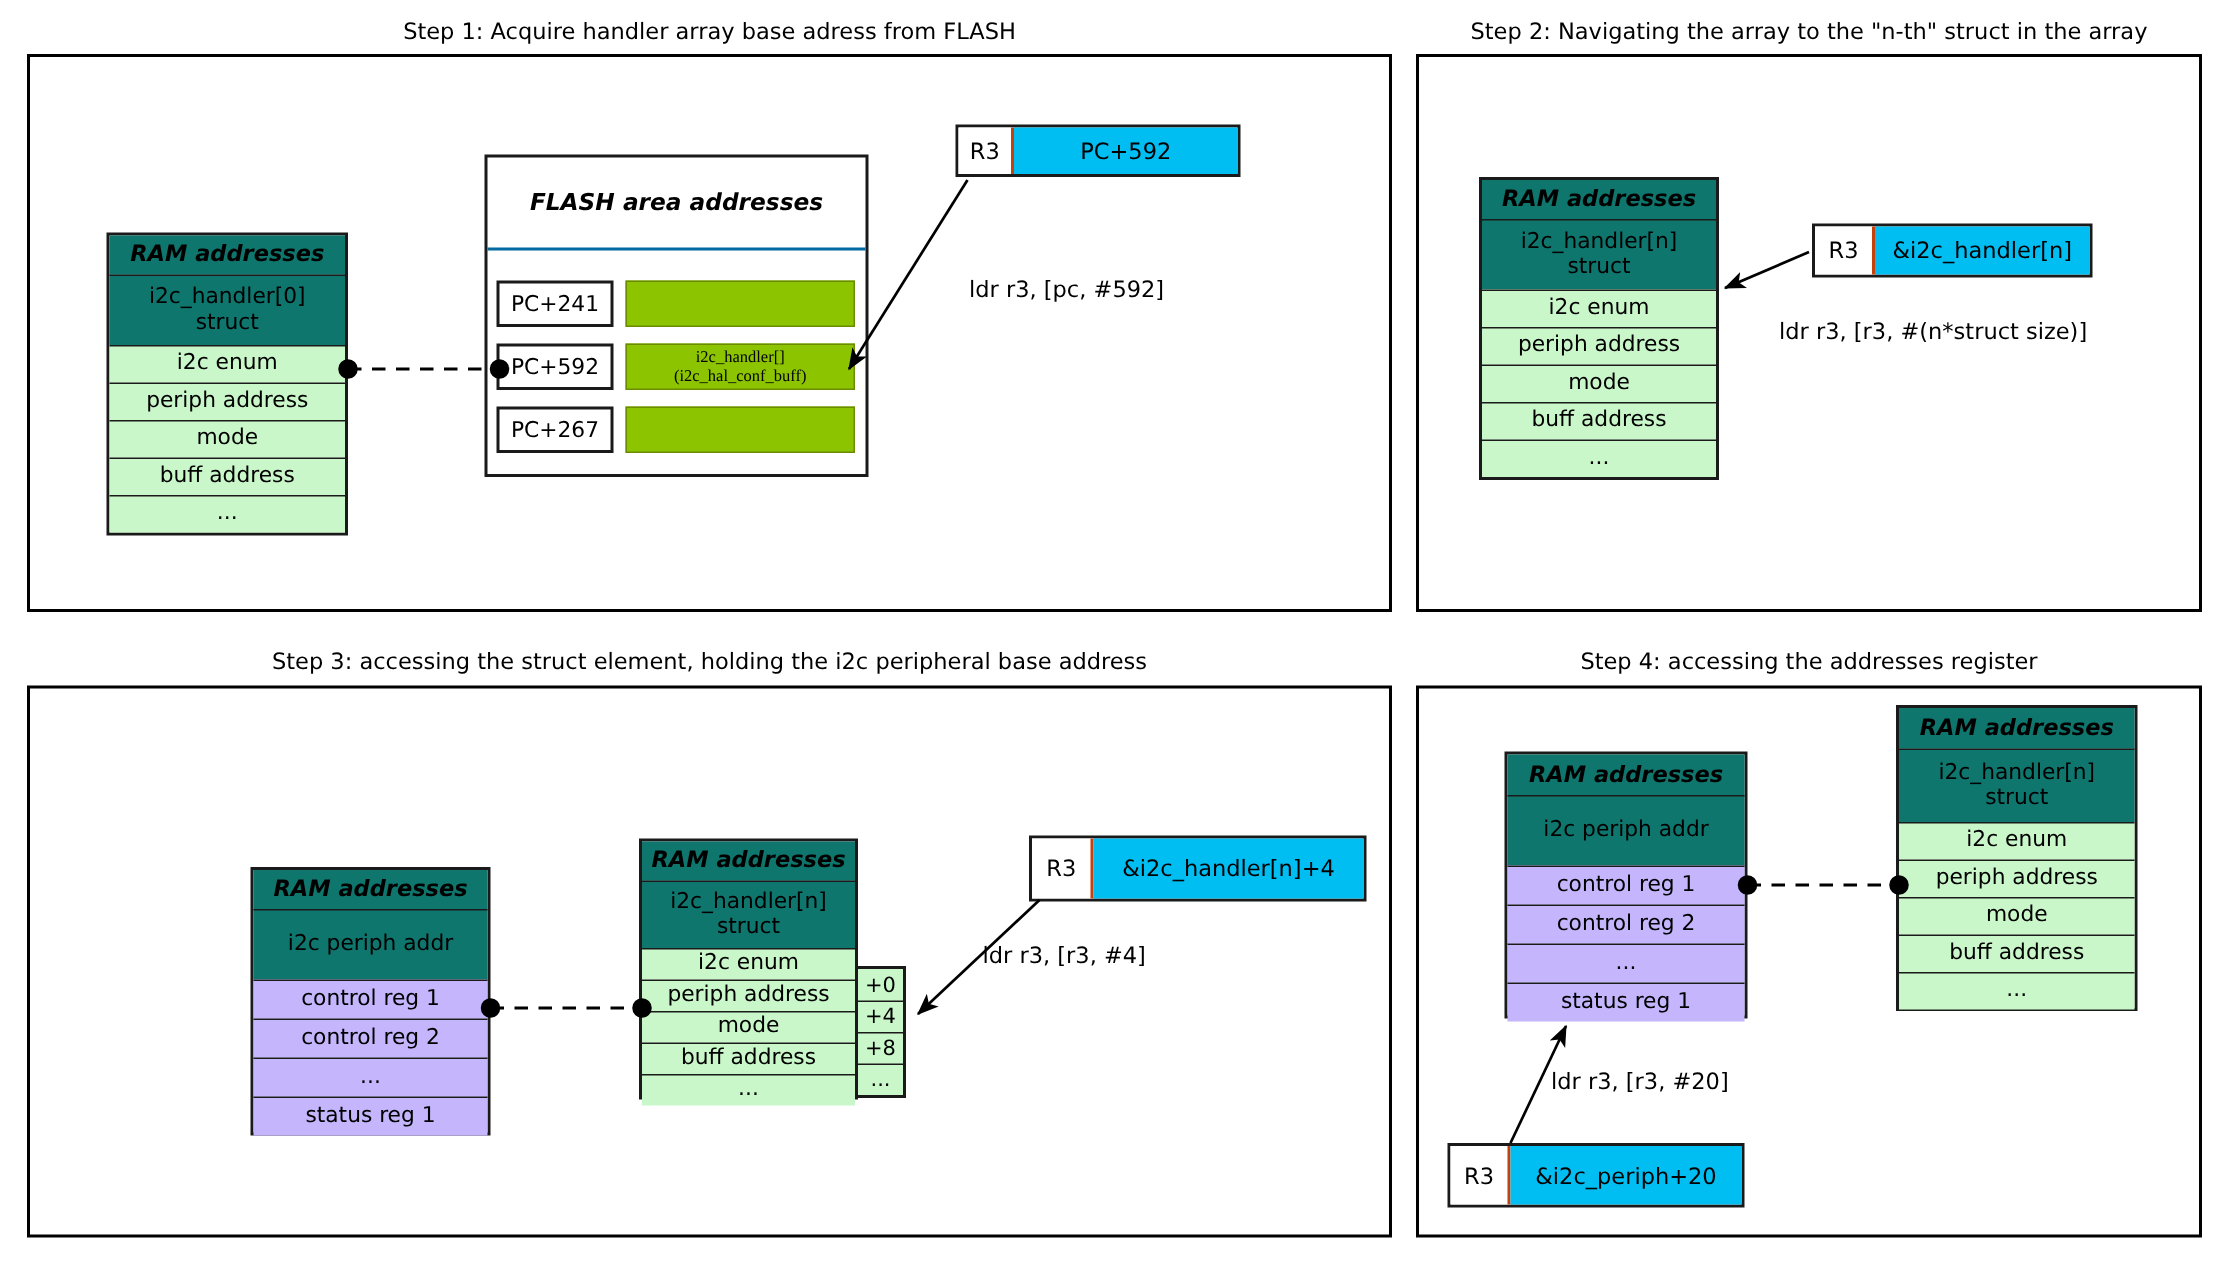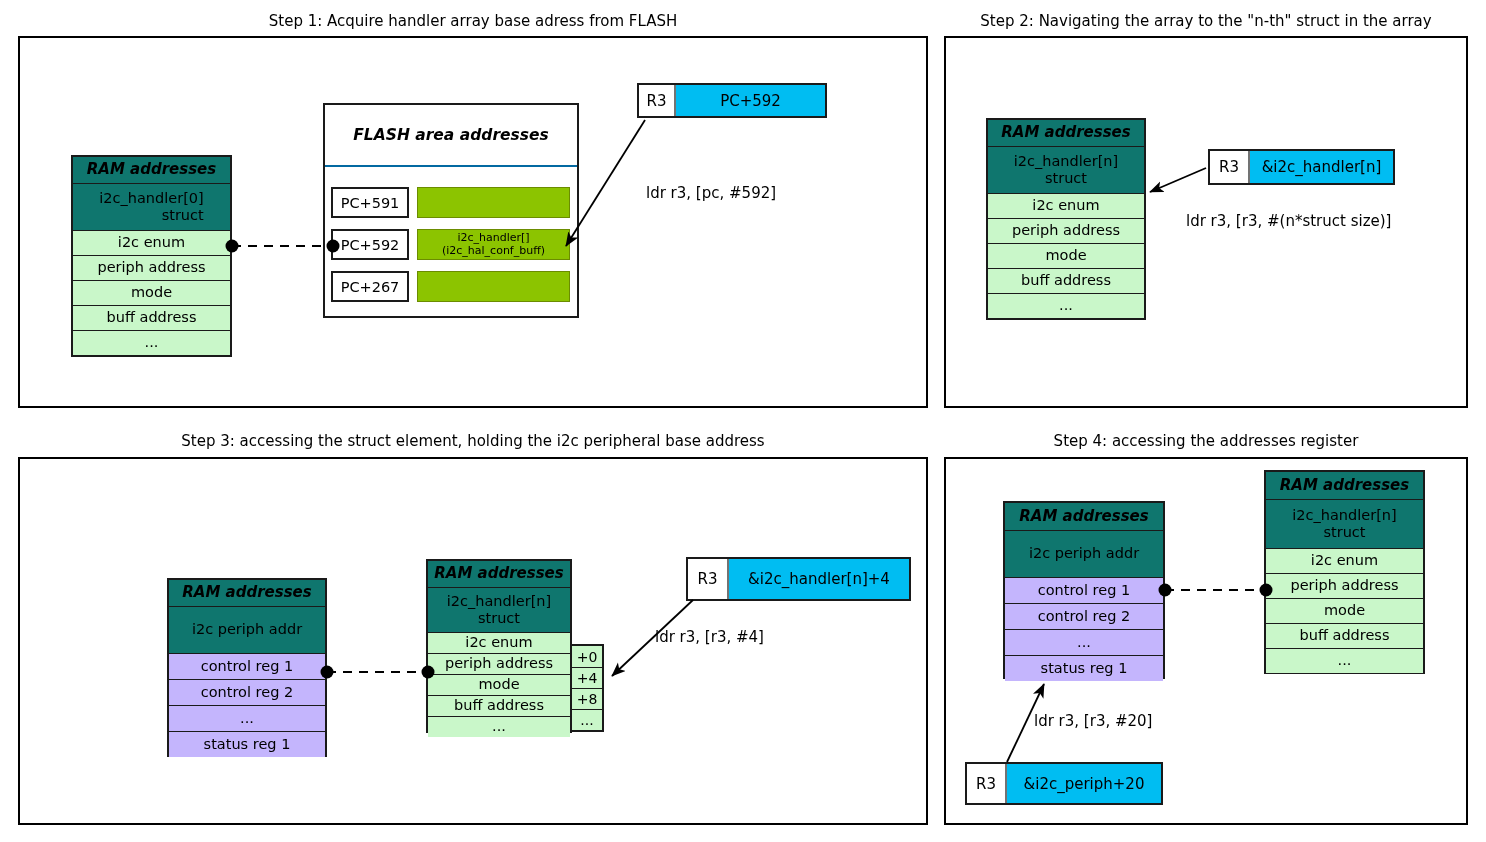--- a/index.html
+++ b/index.html
@@ -19,65 +19,65 @@
   .mhead{font-style:italic;font-weight:bold;font-size:15px;}
   .green{background:#c9f7c9;}
   .orange{background:#c4b5fd;}
   .white{background:#0f766e;}
   .olive{background:#8cc400;}
 
   
   .regbox{position:absolute;display:flex;border:2px solid #1a1a1a;box-sizing:border-box;
           background:#fff;}
   .regbox .rname{display:flex;align-items:center;justify-content:center;background:#fff;
-                 font-size:15px;border-right:2px solid #737373;box-sizing:border-box;}
+                 font-size:15px;border-right:2px solid #c2410c;box-sizing:border-box;}
   .regbox .rval{display:flex;align-items:center;justify-content:center;background:#00bdf2;
                 font-size:15px;box-sizing:border-box;}
 
   .instr{position:absolute;font-size:15px;white-space:nowrap;}
 
   .flashbox{position:absolute;border:2px solid #1a1a1a;background:#fff;box-sizing:border-box;}
   .flashtitle{font-style:italic;font-weight:bold;font-size:15.5px;text-align:center;
               display:flex;align-items:center;justify-content:center;}
   .addrcell{position:absolute;border:2px solid #1a1a1a;background:#fff;box-sizing:border-box;
             font-size:14.5px;display:flex;align-items:center;justify-content:center;}
   .datacell{position:absolute;border:1.5px solid #6b8c00;box-sizing:border-box;
             font-size:11px;line-height:1.1;display:flex;align-items:center;justify-content:center;
-            text-align:center;}
+            text-align:center;font-family:Liberation Serif, serif;}
 
   
   .offcol{position:absolute;border:2px solid #1a1a1a;background:#c9f7c9;box-sizing:border-box;}
   .offrow{border-top:1.5px solid #1a1a1a;box-sizing:border-box;text-align:center;font-size:14px;
           display:flex;align-items:center;justify-content:center;}
   .offrow:first-child{border-top:none;}
 
   svg.ov{position:absolute;left:0;top:0;width:1486px;height:842px;pointer-events:none;overflow:visible;}
 </style>
 </head>
 <body>
 
 <div class="panel-title" style="left:18px;top:12px;width:910px;">Step 1: Acquire handler array base adress from FLASH</div>
 <div class="panel" style="left:18px;top:36px;width:910px;height:372px;"></div>
 
 <div class="mtable" style="left:71px;top:155px;width:161px;height:202px;">
   <div class="mrow mhead white" style="height:26px;">RAM addresses</div>
   <div class="mrow white" style="height:47px;">
-    <span style="text-align:right;line-height:1.15;">i2c_handler[0]<br>struct</span>
+    <span style="text-align:center;line-height:1.15;">i2c_handler[0]<br>struct</span>
   </div>
   <div class="mrow green" style="height:25px;">i2c enum</div>
   <div class="mrow green" style="height:25px;">periph address</div>
   <div class="mrow green" style="height:25px;">mode</div>
   <div class="mrow green" style="height:25px;">buff address</div>
   <div class="mrow green" style="height:25px;">...</div>
 </div>
 
 <div class="flashbox" style="left:323px;top:103px;width:256px;height:215px;">
   <div class="flashtitle" style="height:60px;border-bottom:2px solid #0369a1;">FLASH area addresses</div>
 </div>
-<div class="addrcell" style="left:331px;top:187px;width:78px;height:31px;">PC+591</div>
+<div class="addrcell" style="left:331px;top:187px;width:78px;height:31px;">PC+241</div>
 <div class="datacell olive" style="left:417px;top:187px;width:153px;height:31px;"></div>
 <div class="addrcell" style="left:331px;top:229px;width:78px;height:31px;">PC+592</div>
 <div class="datacell olive" style="left:417px;top:229px;width:153px;height:31px;">
   <span style="line-height:1.15;">i2c_handler[]<br>(i2c_hal_conf_buff)</span>
 </div>
 <div class="addrcell" style="left:331px;top:271px;width:78px;height:31px;">PC+267</div>
 <div class="datacell olive" style="left:417px;top:271px;width:153px;height:31px;"></div>
 
 <div class="regbox" style="left:637px;top:83px;width:190px;height:35px;">
   <div class="rname" style="width:37px;">R3</div>

